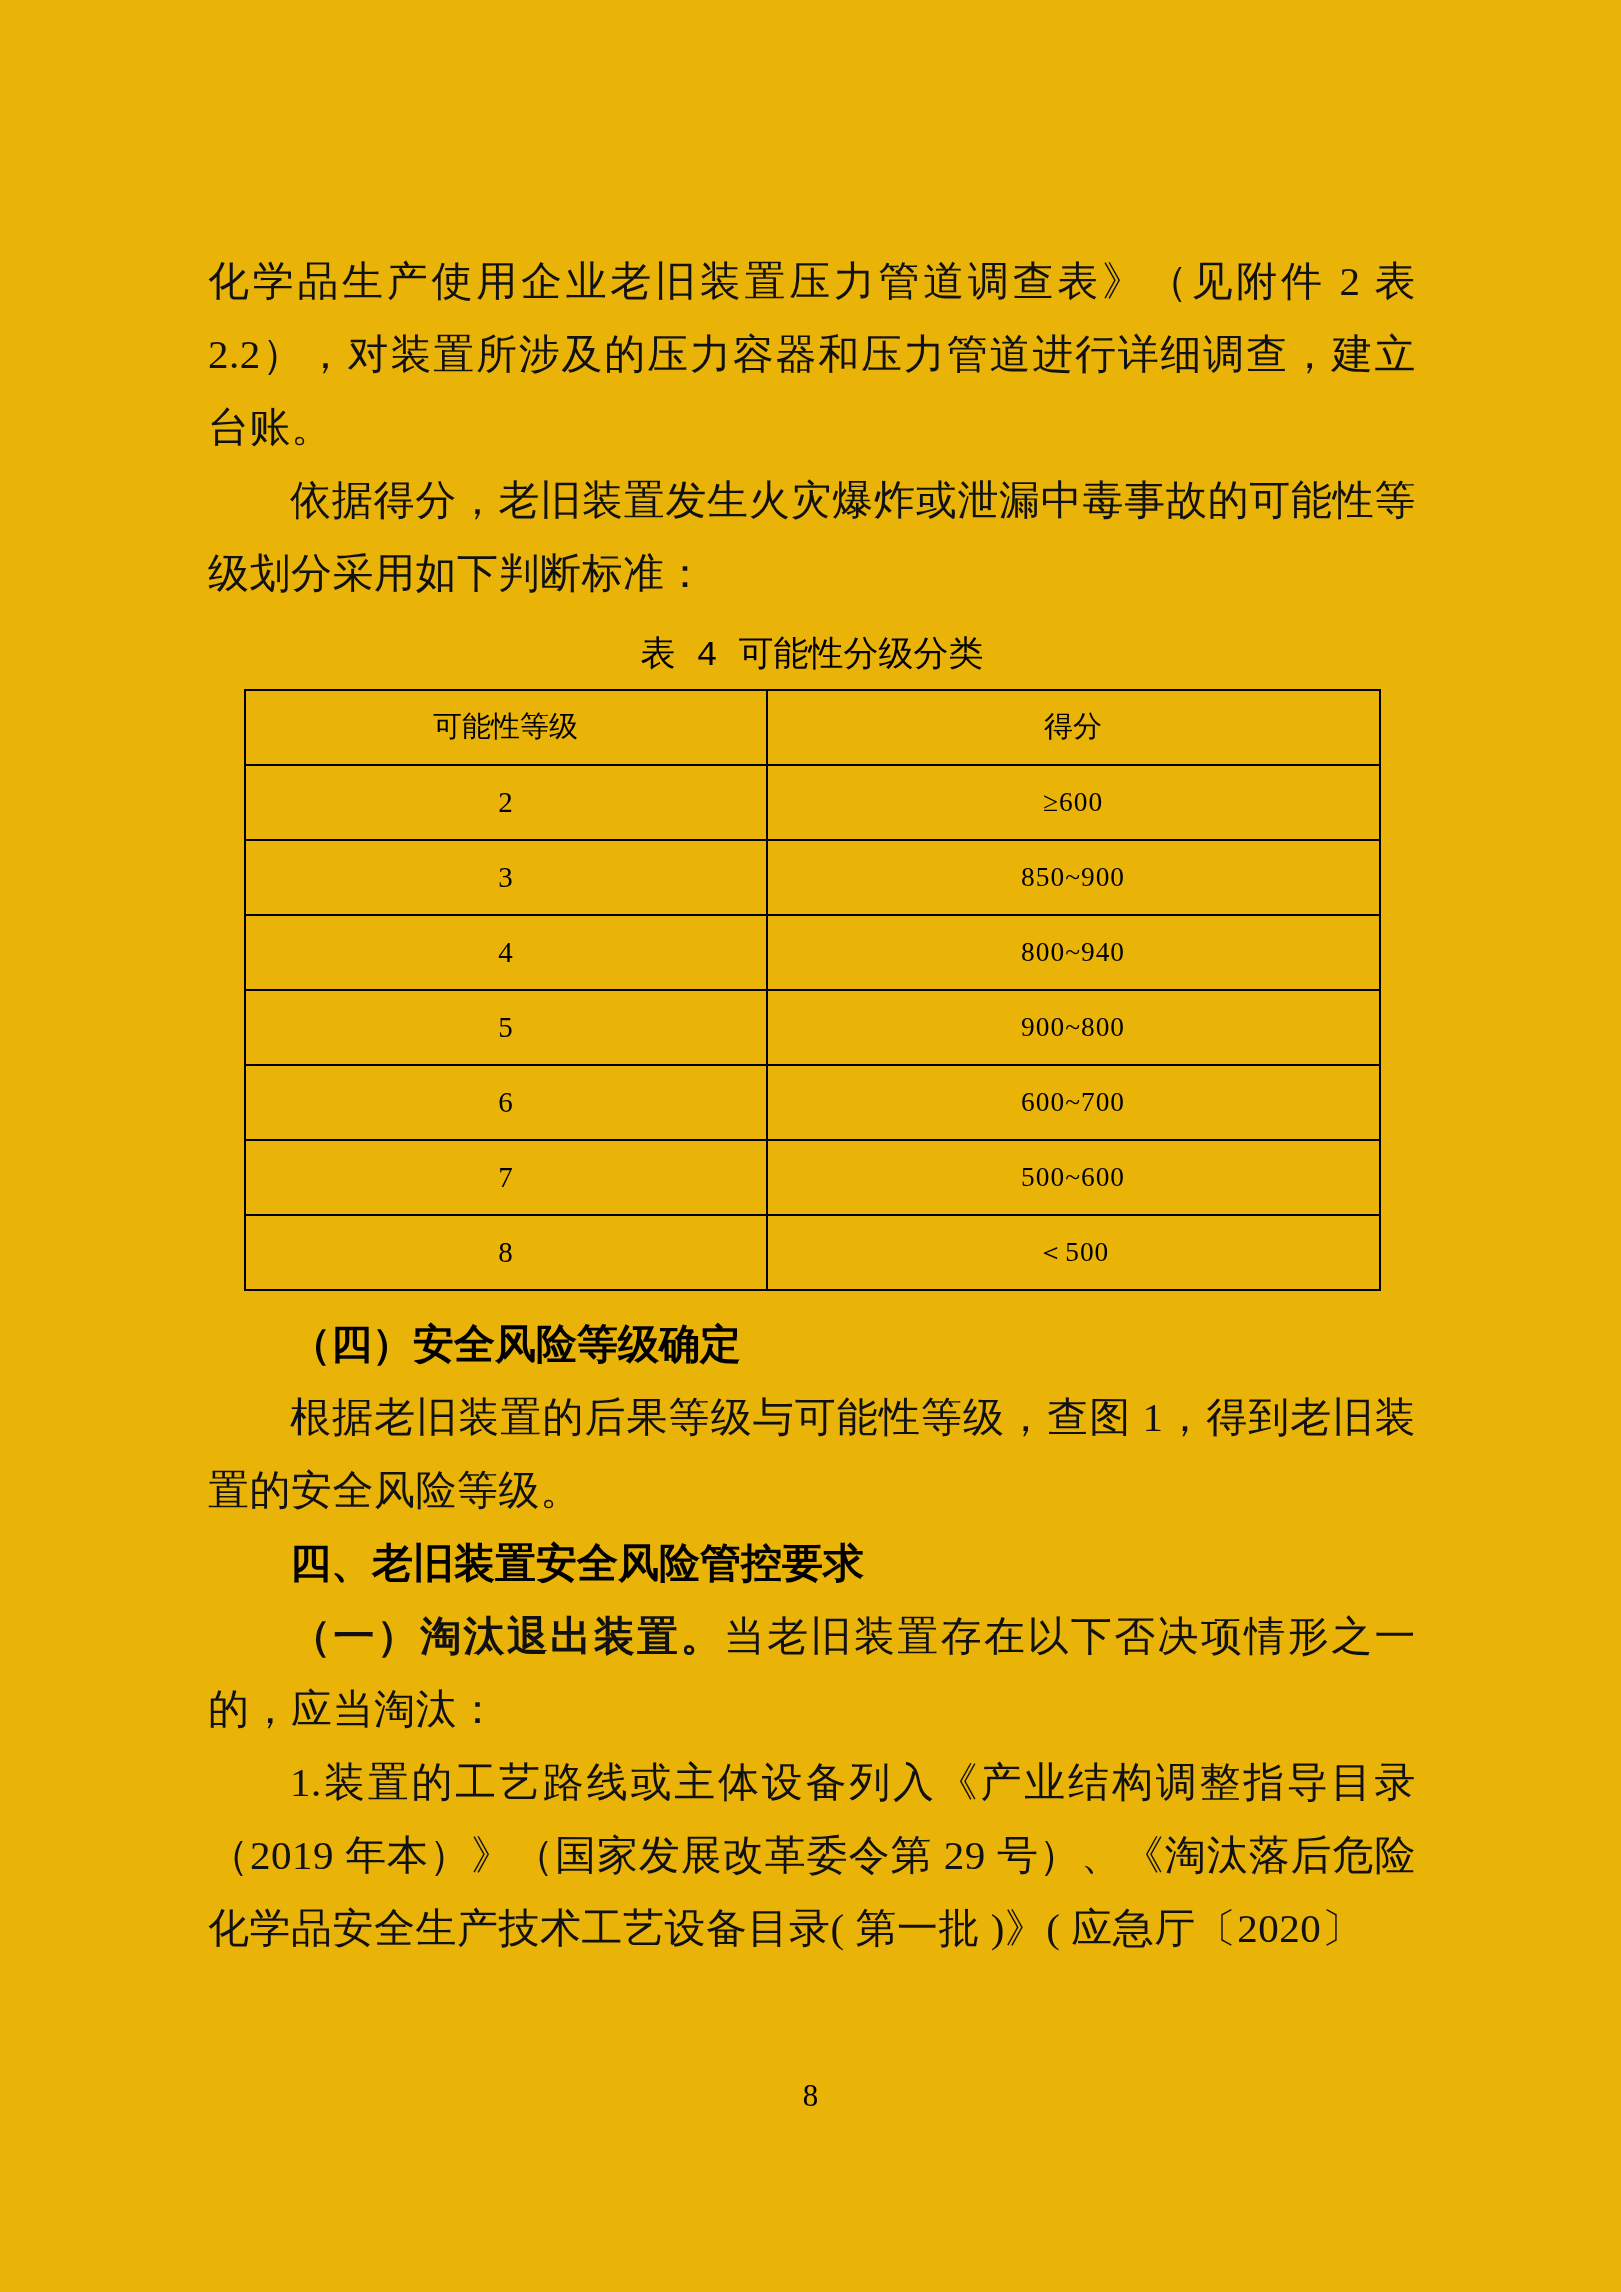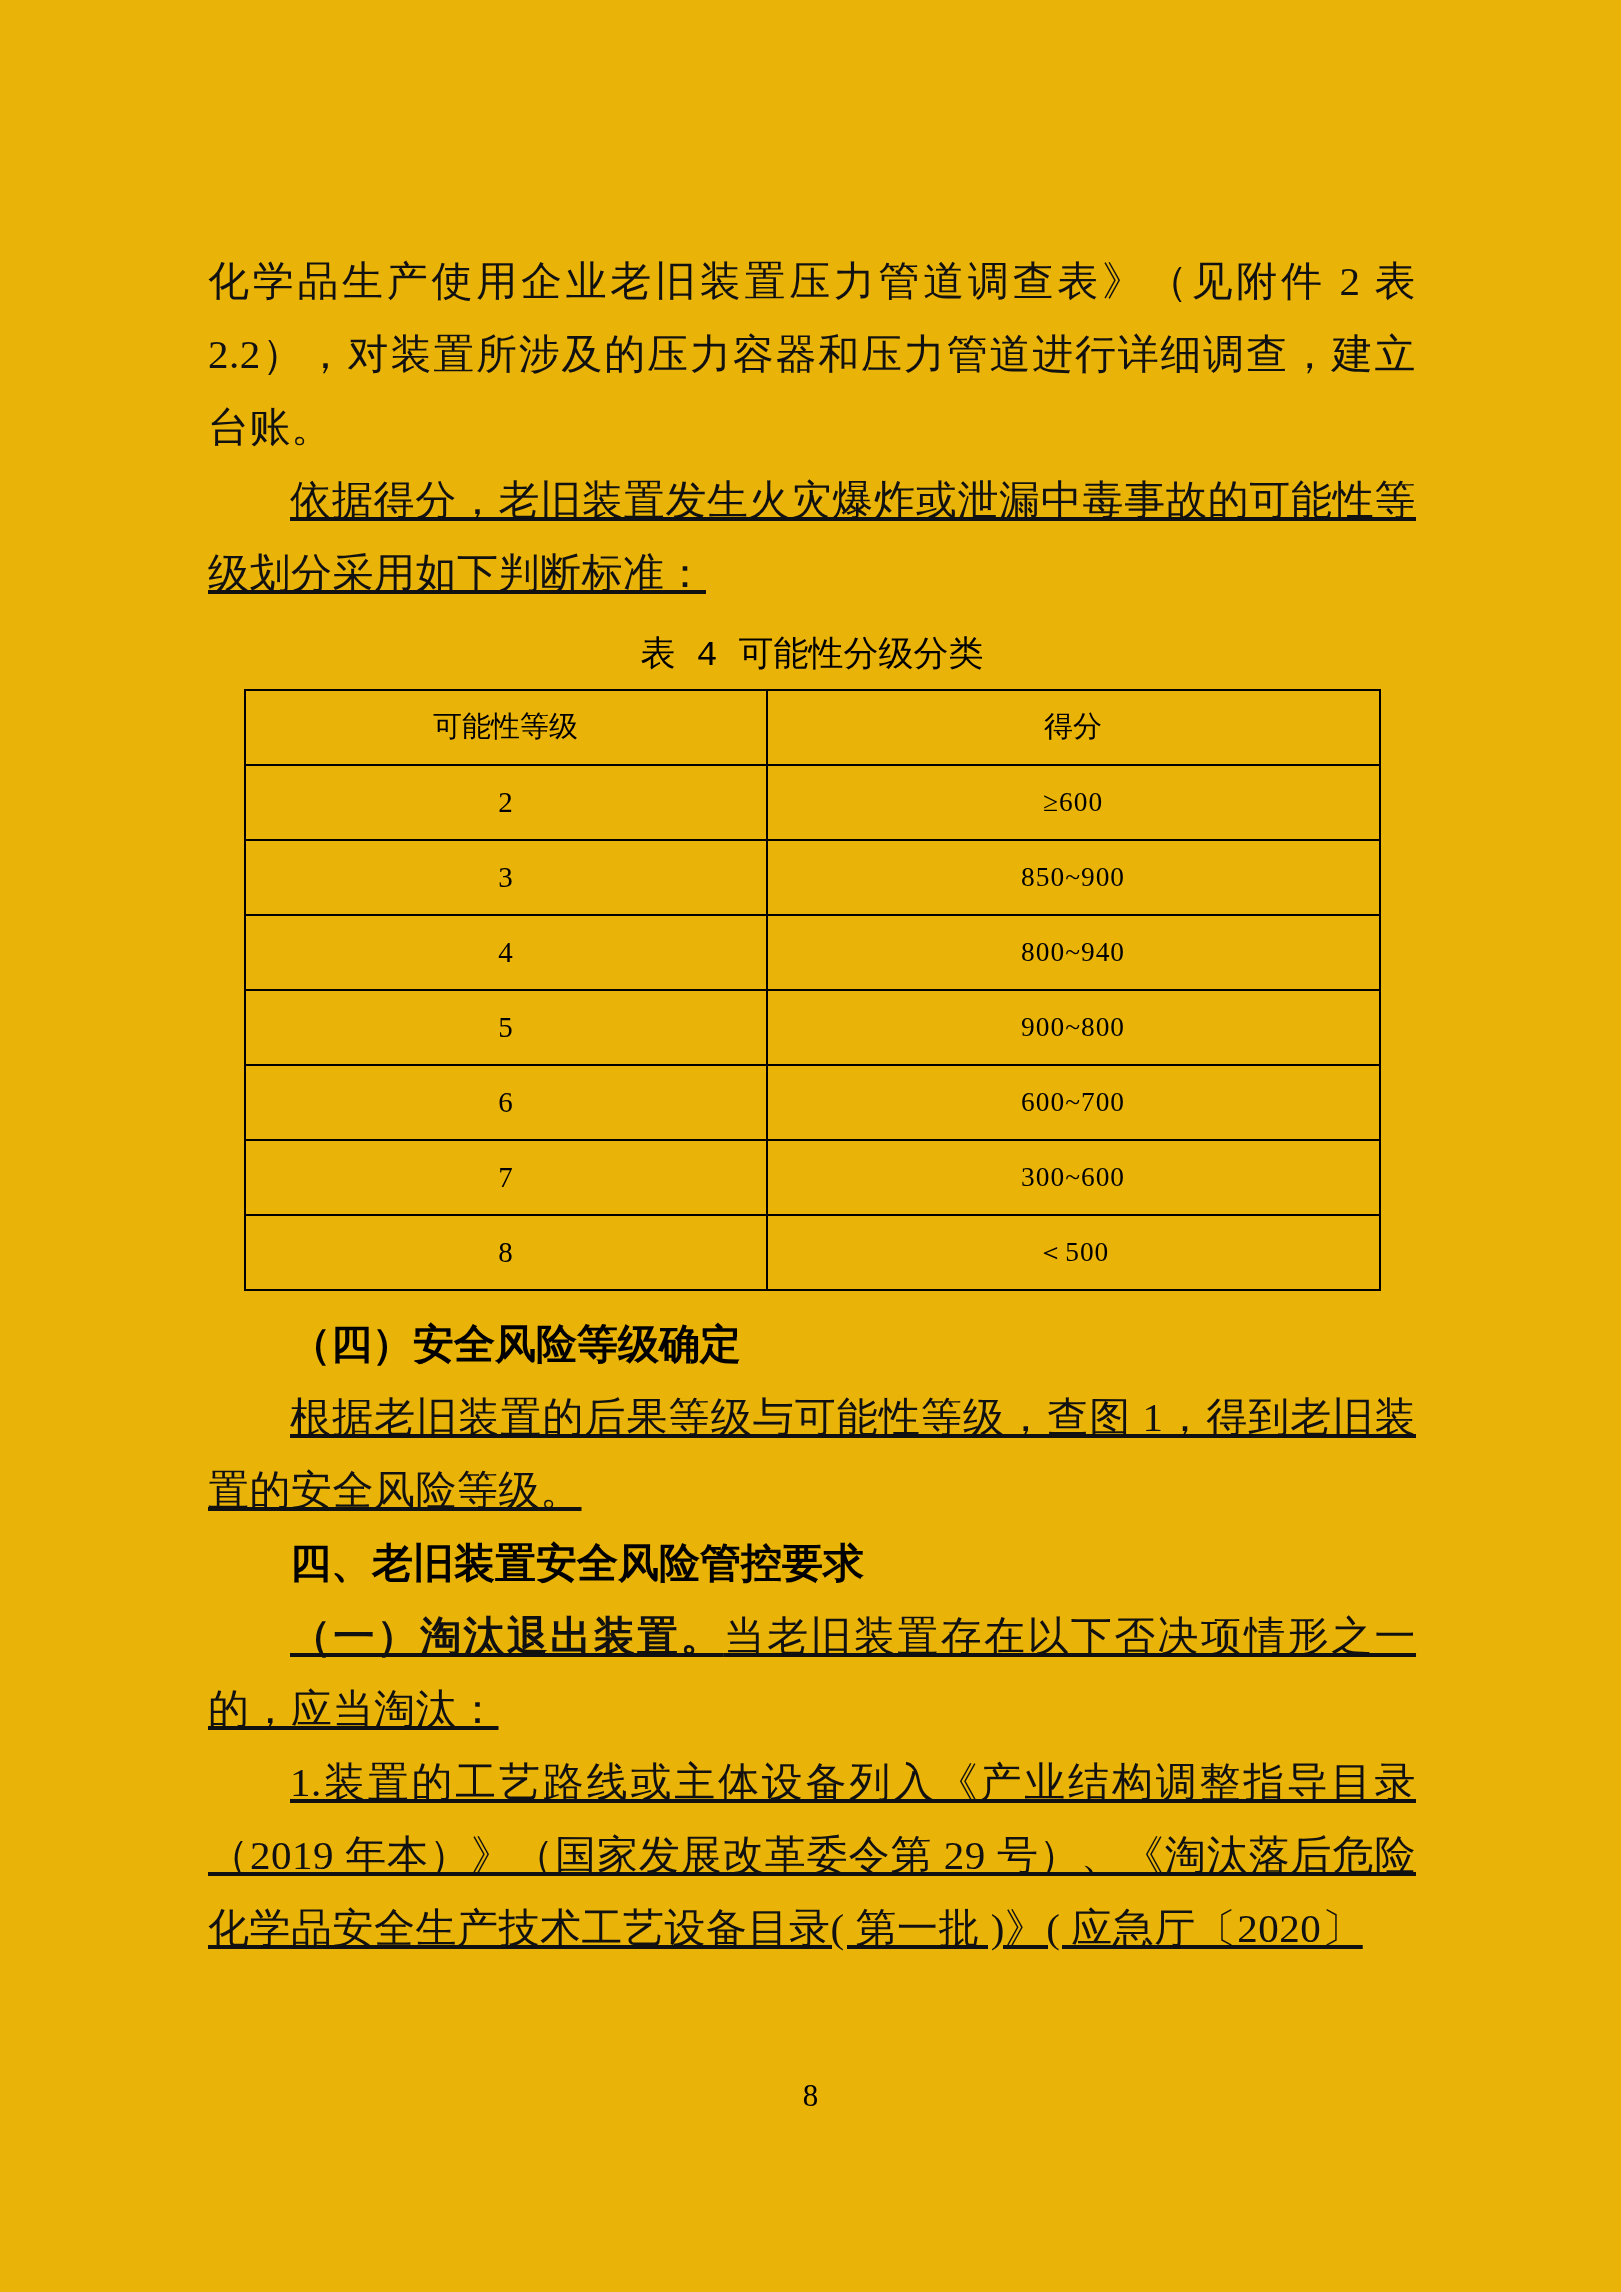--- a/index.html
+++ b/index.html
@@ -32,21 +32,20 @@
     font-size: 41px;
     line-height: 73px;
     letter-spacing: 0.5px;
     text-align: justify;
     text-justify: inter-ideograph;
     margin: 0;
     color: #111;
   }
   .para.indent {
     text-indent: 82px;
-    text-decoration: underline;
   }
   .para.nolead {
     text-indent: 0;
   }
 
   
   .heading {
     font-family: "Liberation Sans", "DejaVu Sans", sans-serif;
     font-size: 41px;
     line-height: 73px;
@@ -155,21 +154,21 @@
         <tr>
           <td class="level">5</td>
           <td class="score">900~800</td>
         </tr>
         <tr>
           <td class="level">6</td>
           <td class="score">600~700</td>
         </tr>
         <tr>
           <td class="level">7</td>
-          <td class="score">300~600</td>
+          <td class="score">500~600</td>
         </tr>
         <tr>
           <td class="level">8</td>
           <td class="score">＜500</td>
         </tr>
       </tbody>
     </table>
 
     <div class="gap-m"></div>
 

